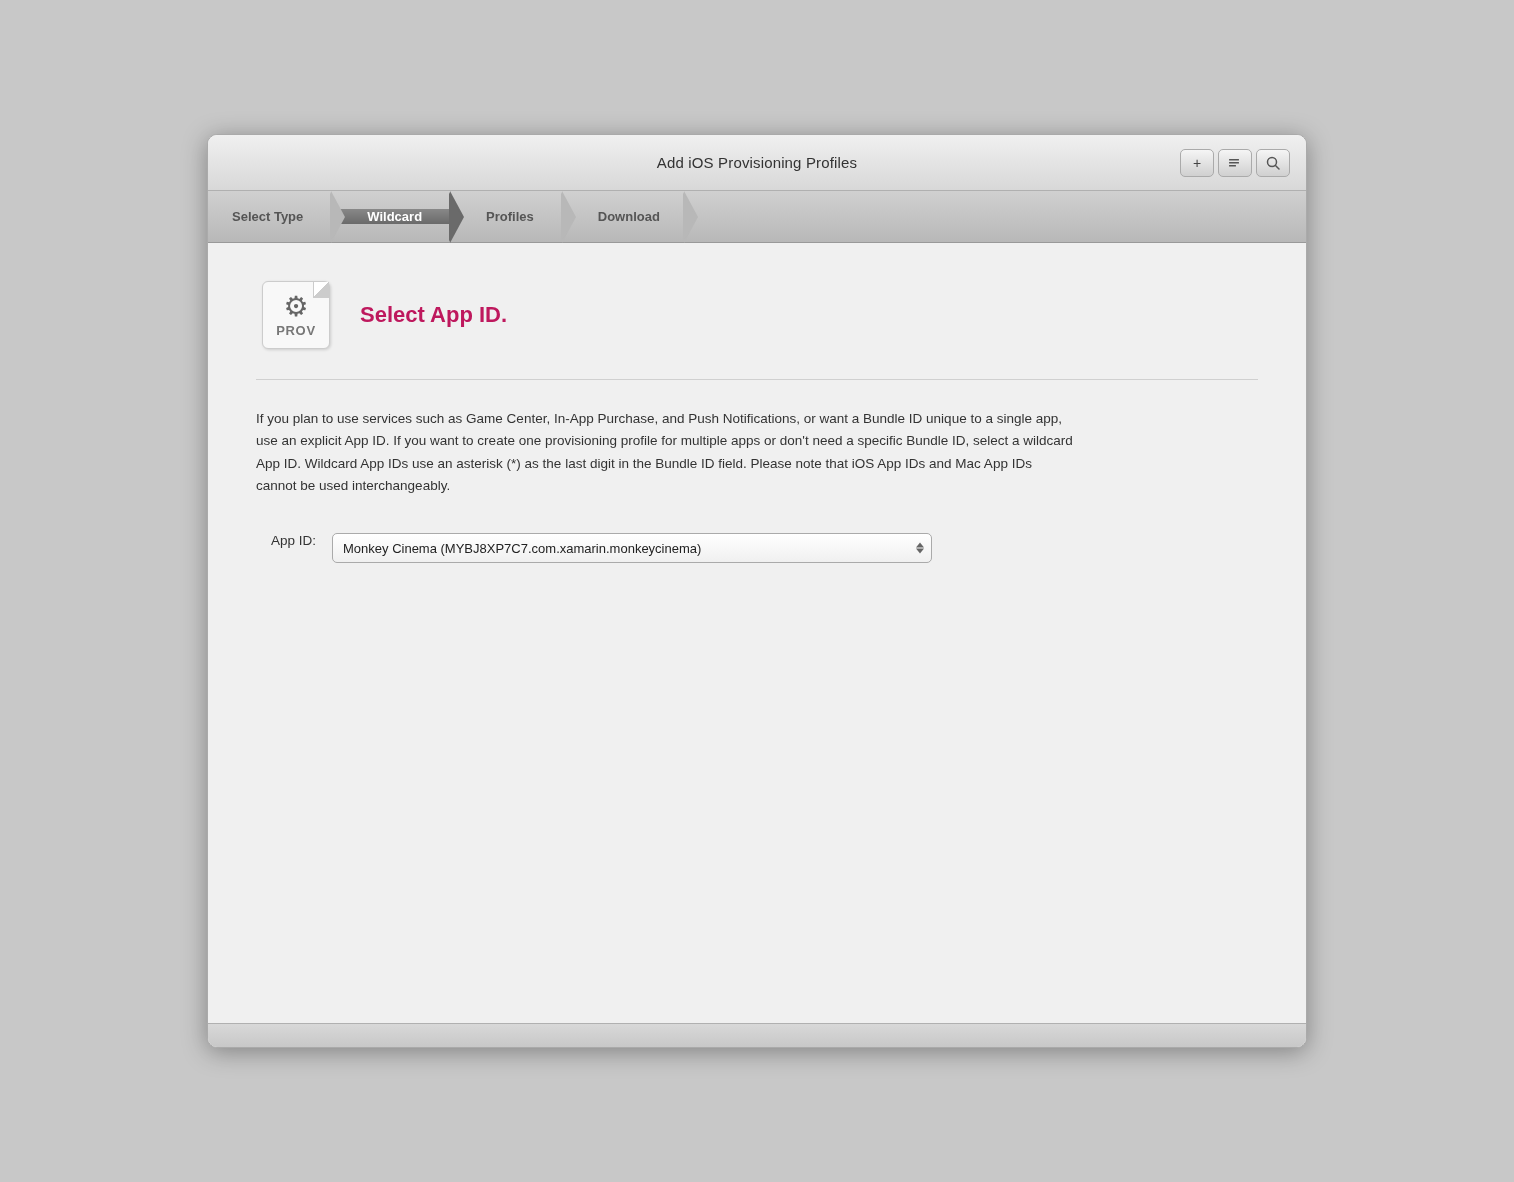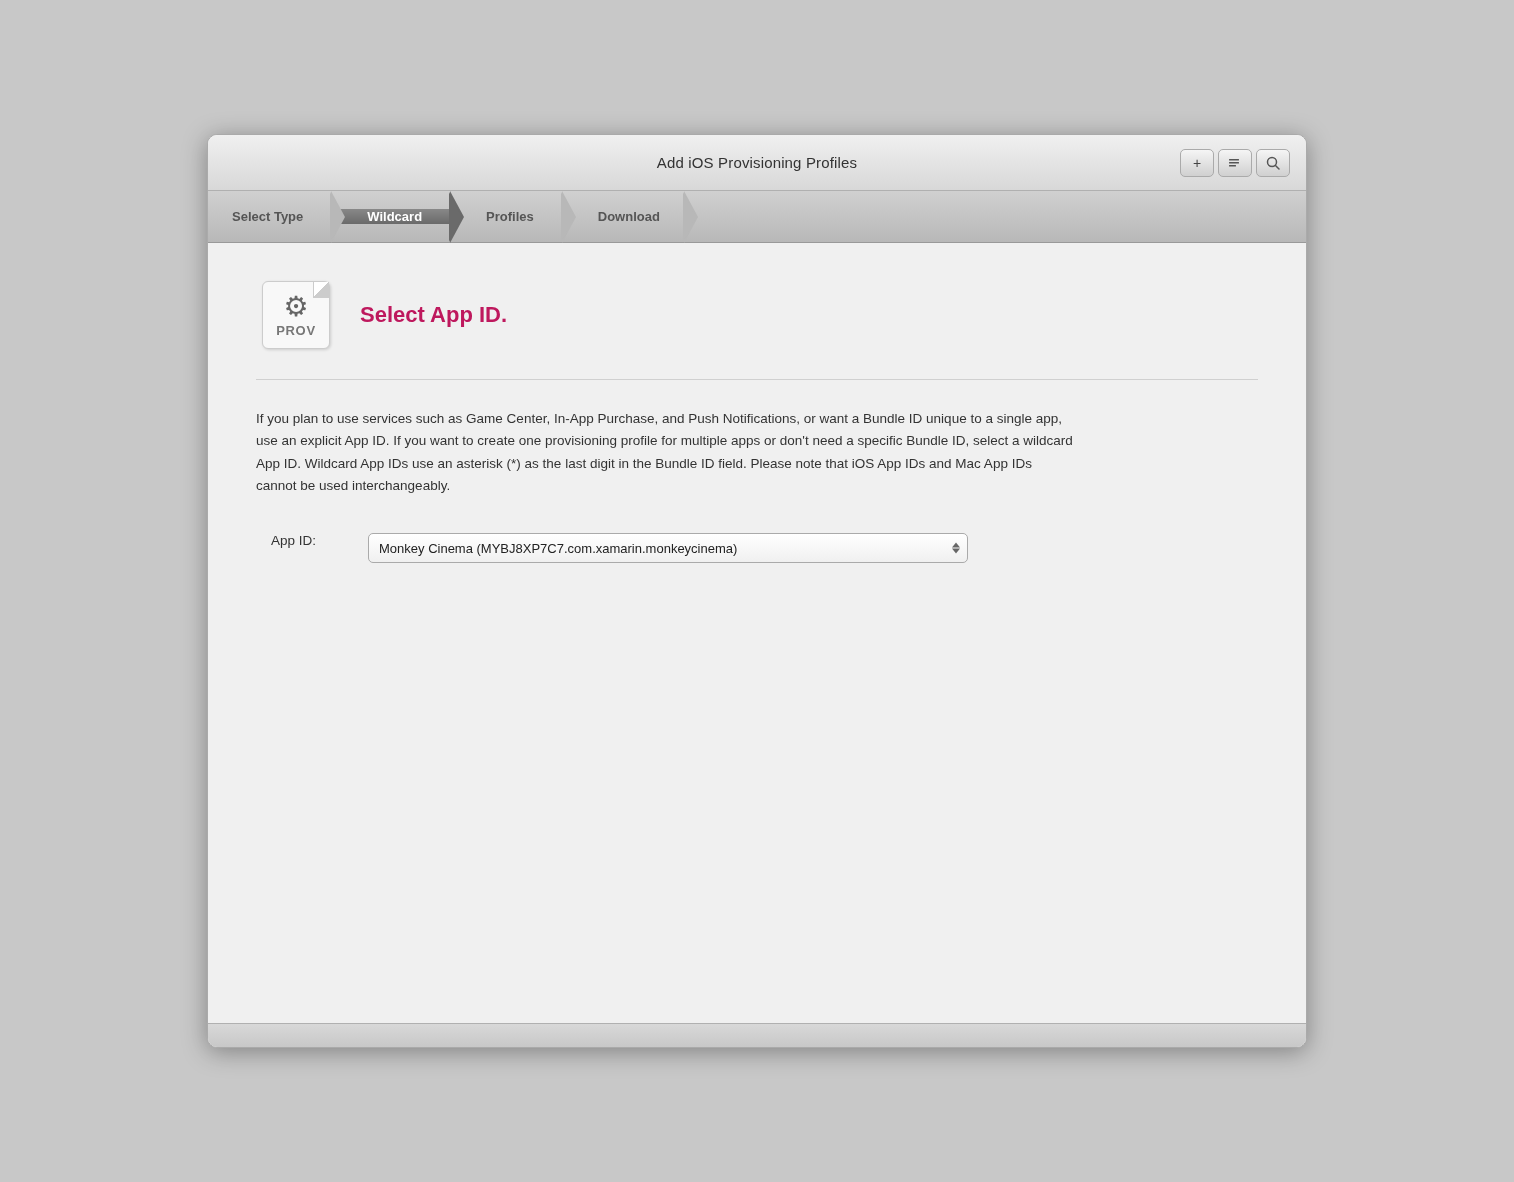--- a/index.html
+++ b/index.html
@@ -231,21 +231,20 @@
       color: #222;
       appearance: none;
       -webkit-appearance: none;
       cursor: pointer;
       position: relative;
     }
 
     .select-wrapper {
       position: relative;
       display: inline-block;
-      margin-left: 36px;
     }
 
     .select-arrows {
       position: absolute;
       right: 8px;
       top: 50%;
       transform: translateY(-50%);
       display: flex;
       flex-direction: column;
       gap: 1px;

